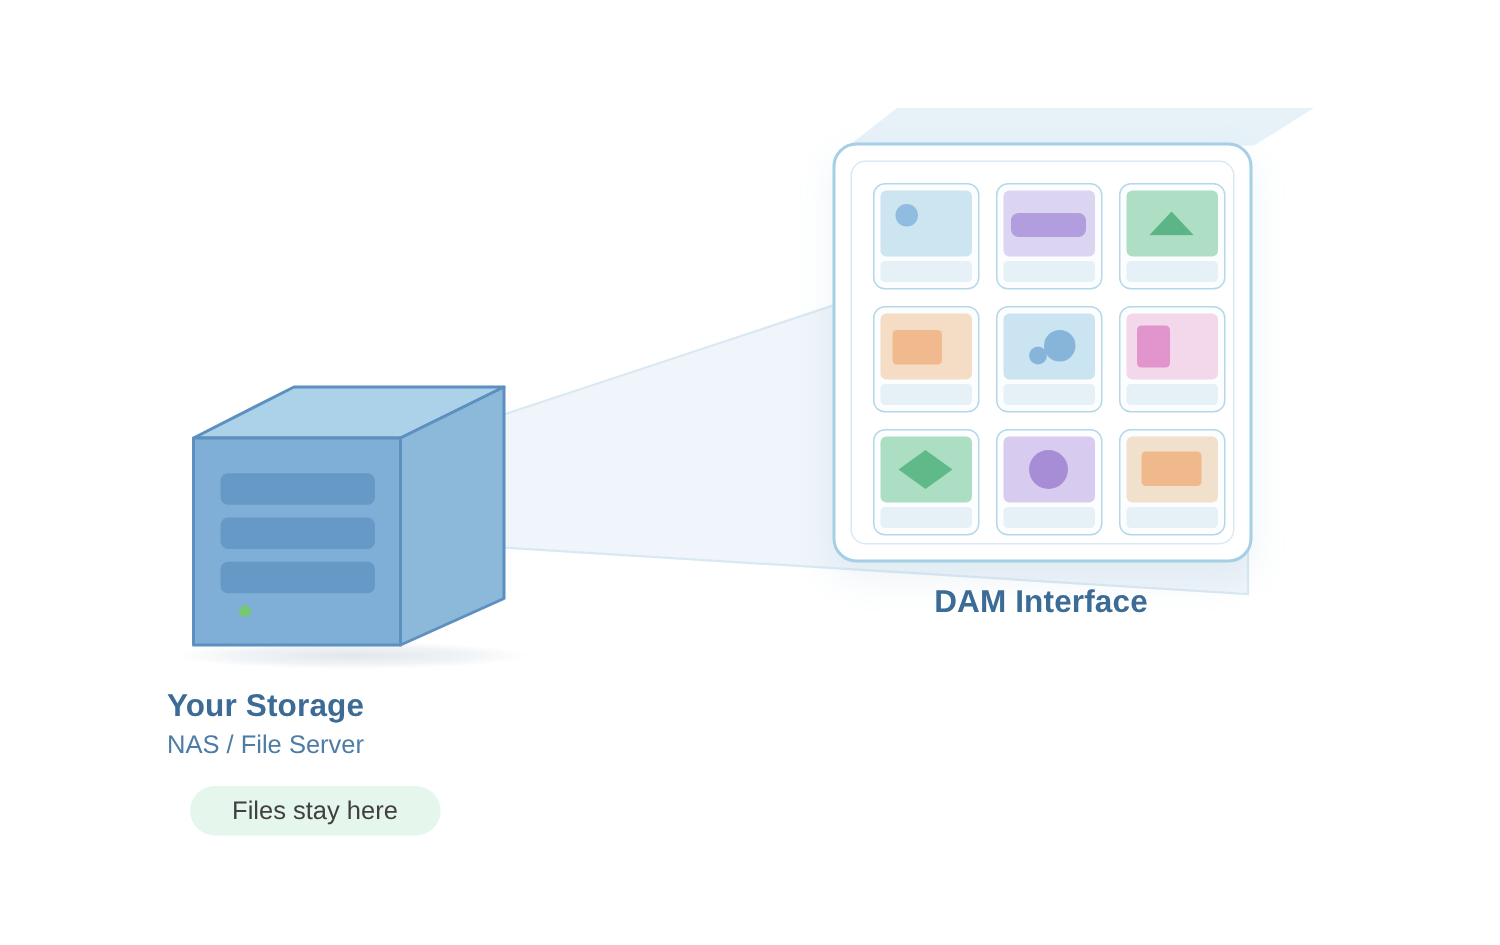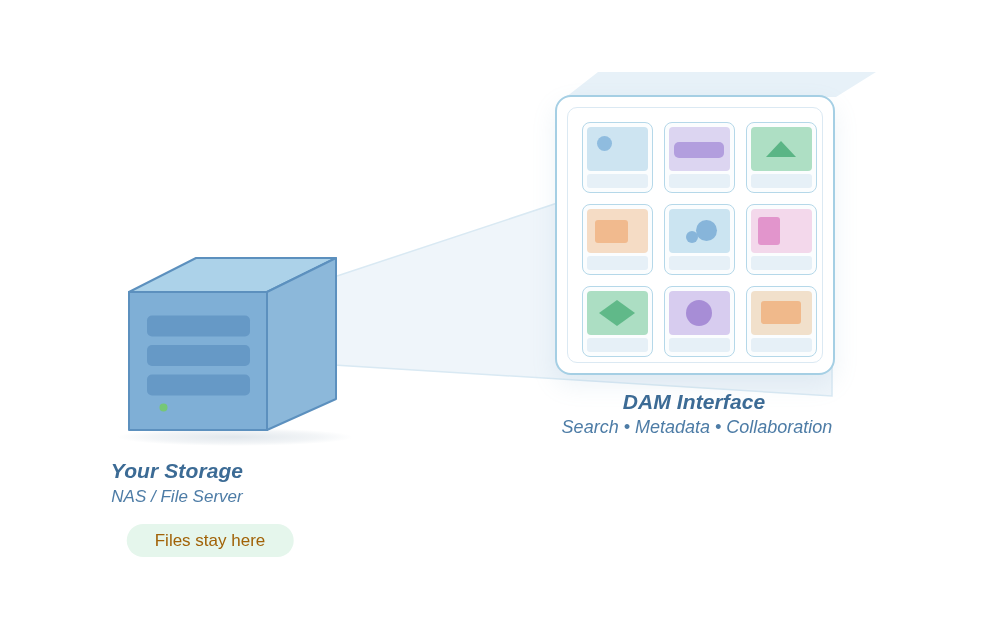--- a/index.html
+++ b/index.html
@@ -20,29 +20,29 @@
   .thumb{position:relative;height:44px;border-radius:4px;overflow:hidden;}
   .caption{margin-top:3px;flex:1;border-radius:3px;}
   .shape{position:absolute;}
   .shape.circle{border-radius:50%;}
   .shape.bar{border-radius:5px;}
   .shape.rect,.shape.square{border-radius:3px;}
   .shape.triangle{clip-path:polygon(50% 0,100% 100%,0 100%);}
   .shape.diamond{clip-path:polygon(50% 0,100% 50%,50% 100%,0 50%);}
 
   
-  .label{position:absolute;transform:translateX(-50%);text-align:center;white-space:nowrap;font-style:italic;}
+  .label{position:absolute;transform:translateX(-50%);text-align:center;white-space:nowrap;}
   .label-title{font-size:21px;font-weight:bold;color:#3c6b95;letter-spacing:.1px;}
   .label-sub{font-size:17px;color:#4d7ca6;}
   #storage-title{left:177px;top:459px;}
   #storage-sub{left:177px;top:487px;}
   #dam-title{left:694px;top:390px;}
   #dam-sub{left:697px;top:417px;font-size:18px;}
   .badge{position:absolute;left:210px;top:524px;transform:translateX(-50%);
-         background:#e5f6ec;color:#a16207;font-size:17px;line-height:1;
+         background:#e5f6ec;color:#404040;font-size:17px;line-height:1;
          padding:8px 28px;border-radius:17px;white-space:nowrap;}
 </style>
 </head>
 <body>
 
 <div class="stage">
 
   <svg class="scene" viewBox="0 0 1000 630">
     <defs>
       <radialGradient id="shadowGrad" cx="50%" cy="50%" r="50%">
@@ -128,14 +128,13 @@
           <div class="caption" style="background: rgb(230, 240, 247);"></div>
         </div>
       </div>
   </div>
 
   <div class="label label-sub" id="storage-sub">NAS / File Server</div>
   <div class="label label-title" id="storage-title">Your Storage</div>
   <div class="badge">Files stay here</div>
 
   <div class="label label-title" id="dam-title">DAM Interface</div>
-  <div class="label label-sub" id="dam-sub">Search • Metadata • Collaboration</div>
 </div>
 
 </body></html>

